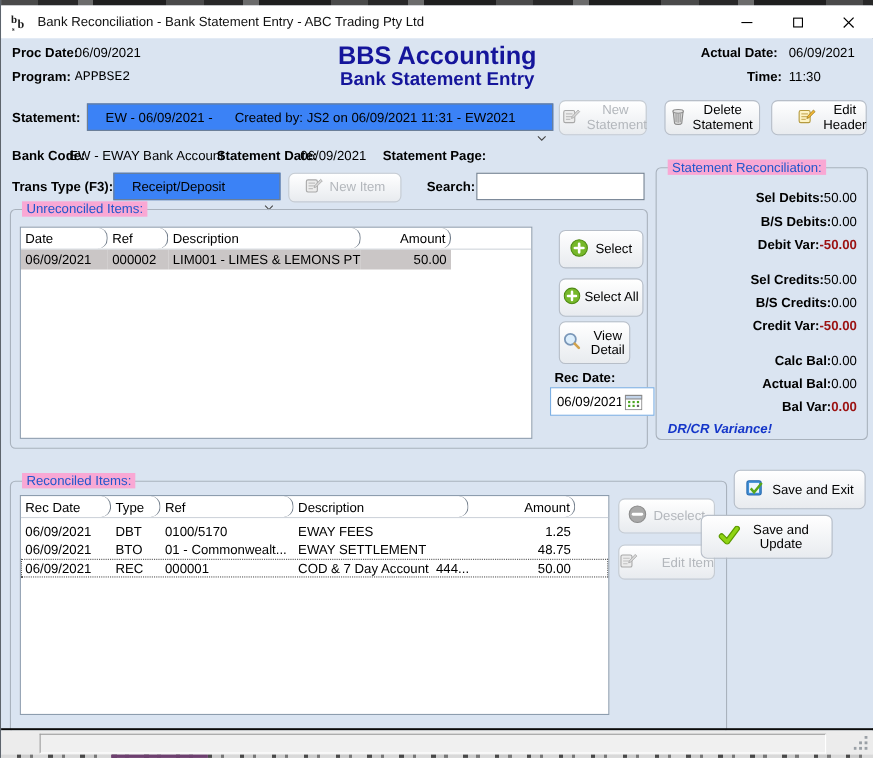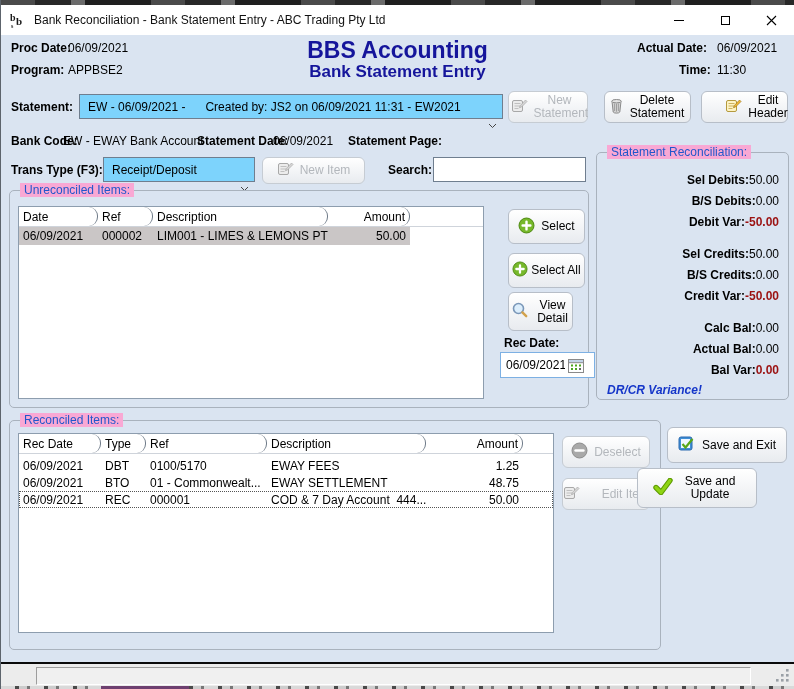--- a/index.html
+++ b/index.html
@@ -24,22 +24,22 @@
   .winbtn { width:46px; height:30px; display:flex; align-items:center; justify-content:center; }
   .glyph-min { width:10px; height:1px; background:#000; }
   .glyph-max { width:9px; height:9px; border:1px solid #000; }
 
   .content { position:absolute; left:0; top:35px; width:793px; height:627px; background:#dae4f1; }
 
   .lbl { position:absolute; font-weight:bold; white-space:pre; }
   .val { position:absolute; white-space:pre; }
   .app-title { position:absolute; left:0; width:793px; text-align:center; color:#15159b; font-weight:bold; }
 
-  .combo { position:absolute; background:#7dd3fc; border:1px solid #6f7e8f; display:flex; align-items:center;
-           padding:0 20px 0 8px; white-space:pre;text-align:center; }
+  .combo { position:absolute; background:#3b82f6; border:1px solid #6f7e8f; display:flex; align-items:center;
+           padding:0 20px 0 16px; white-space:pre;text-align:center; }
   .combo .chev { position:absolute; right:5px; top:50%; margin-top:-3px; }
   .textbox { position:absolute; background:#fff; border:1px solid #6f7e8f; font-family:inherit; font-size:12px; padding:0 4px; }
 
   .btn { position:absolute; display:flex; align-items:center; justify-content:center; gap:6px;
          border:1px solid #b7bec8; border-radius:6px; background:linear-gradient(#ffffff,#e8ebef);
          font-size:12px; line-height:13px; text-align:center; cursor:default; }
   .btn.disabled { color:#b3b7bc; border-color:#c6ccd3; }
   .btn .txt { white-space:pre-line; }
 
   .group { position:absolute; border:1px solid #a9b2bd; border-radius:5px; }
@@ -107,21 +107,21 @@
         </svg>
       </div>
     </div>
   </div>
 
   <div class="content"></div>
 
   <span class="lbl" style="left:10px; top:41px;">Proc Date:</span>
   <span class="val" style="left:67px; top:41px;">06/09/2021</span>
   <span class="lbl" style="left:10px; top:63px;">Program:</span>
-  <span class="val" style="left:67px; top:63px;">APPBSE2</span>
+  <span class="val" style="left:67px; top:63px;font-family:Liberation Mono, monospace;">APPBSE2</span>
 
   <div class="app-title" style="top:37px; font-size:23px;">BBS Accounting</div>
   <div class="app-title" style="top:62px; font-size:17px;">Bank Statement Entry</div>
 
   <span class="lbl" style="left:636px; top:41px;">Actual Date:</span>
   <span class="val" style="left:716px; top:41px;">06/09/2021</span>
   <span class="lbl" style="left:678px; top:63px;">Time:</span>
   <span class="val" style="left:716px; top:63px;">11:30</span>
 
   <span class="lbl" style="left:10px; top:100px;">Statement:</span>
@@ -300,21 +300,21 @@
               <rect x="11" y="6.5" width="2" height="2"></rect>
             <rect x="3" y="10" width="2" height="2"></rect>
               <rect x="7" y="10" width="2" height="2"></rect>
           </g>
           <rect x="11" y="10" width="2" height="2" fill="#666"></rect>
         </svg>
       </span>
     </div>
   </div>
 
-  <div class="group" style="left:8px; top:420px; width:652px; height:230px;">
+  <div class="group" style="left:8px; top:437px; width:652px; height:230px;">
     <span class="legend">Reconciled Items:</span>
 
     <div class="list" style="left:8px; top:12px; width:536px; height:200px;">
       <div class="thead r-grid">
         <div class="th">Rec Date</div>
         <div class="th">Type</div>
         <div class="th">Ref</div>
         <div class="th">Description</div>
         <div class="th num">Amount</div>
         <div class="th filler"></div>

